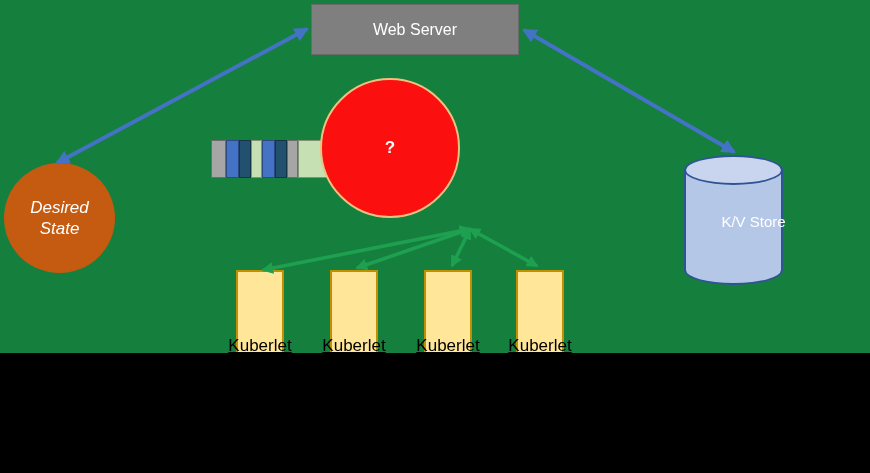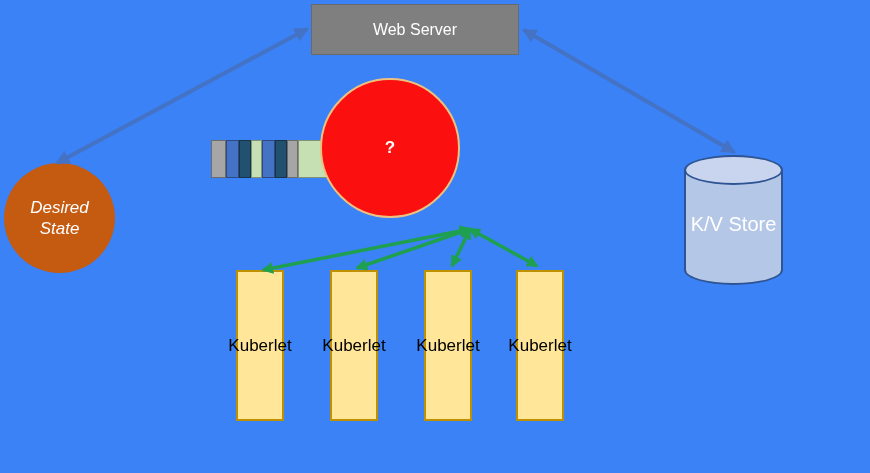--- a/index.html
+++ b/index.html
@@ -1,17 +1,17 @@
 <!DOCTYPE html>
 <html><head>
 <meta charset="utf-8">
 <style>
   html,body { margin:0; padding:0; background:#000; }
   .canvas {
-    position:relative; width:870px; height:473px; background:#3b82f6;
+    position:relative; width:870px; height:353px; background:#15803d;
     font-family:"Liberation Sans", sans-serif; overflow:hidden;
   }
   .arrow-layer { position:absolute; left:0; top:0; z-index:6; pointer-events:none; }
 
   .node { position:absolute; box-sizing:border-box; display:flex; align-items:center; justify-content:center; text-align:center; }
 
   .web-server {
     left:311px; top:4px; width:208px; height:51px;
     background:#7f7f7f; border:1px solid #6a6a6a; color:#ffffff; font-size:16px;
   }
@@ -35,29 +35,29 @@
     position:absolute; top:0; left:0; width:99px; height:30px; border-radius:50%;
     background:#c9d5ef; border:2px solid #2e5493; box-sizing:border-box; z-index:2;
   }
   .cyl-body {
     position:absolute; top:15px; left:0; width:99px; height:115px;
     background:#b4c7e7; border:2px solid #2e5493; border-top:none;
     border-radius:0 0 49px 49px / 0 0 15px 15px; box-sizing:border-box; z-index:1;
   }
   .cyl-label {
     position:absolute; left:0; top:58px; width:100%; text-align:center;
-    color:#ffffff; font-size:20px; z-index:3;
+    color:#ffffff; font-size:15px; z-index:3;padding-left:20px;
   }
 
   .kubelet {
     top:270px; width:48px; height:151px;
     background:#ffe699; border:2px solid #bf9000; color:#000000;
     font-size:17px; z-index:1;
   }
-  .kubelet .lbl { white-space:nowrap; }
+  .kubelet .lbl { white-space:nowrap;text-decoration:underline; }
   .kubelet-1 { left:236px; }
   .kubelet-2 { left:330px; }
   .kubelet-3 { left:424px; }
   .kubelet-4 { left:516px; }
 </style>
 </head>
 <body>
 
 <div class="canvas">
 

